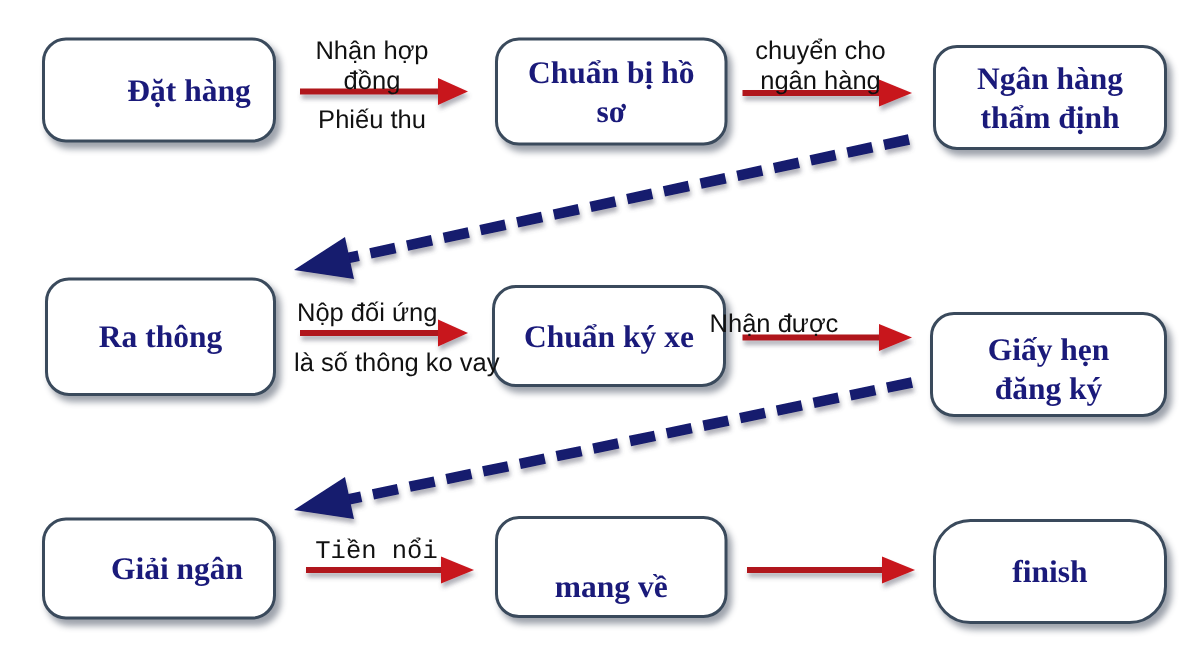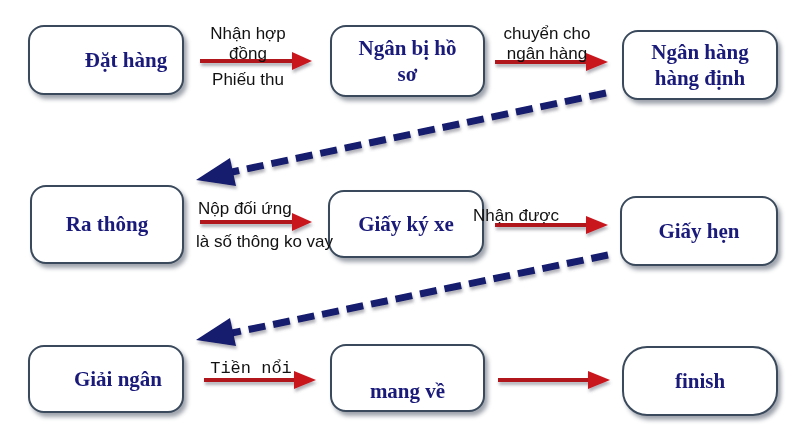--- a/index.html
+++ b/index.html
@@ -61,34 +61,34 @@
   <g filter="url(#sh)">
     <line x1="608" y1="255" x2="232" y2="333" stroke="#131a6e" stroke-width="7" stroke-dasharray="17,8"></line>
     <path d="M196,340 L230,318 L236,346 Z" fill="#131a6e"></path>
   </g>
 </svg>
 
 <div class="node" style="left:28px;top:25px;width:156px;height:70px;padding-left:48px;">
   <span>Đặt hàng</span>
 </div>
 <div class="node" style="left:330px;top:25px;width:155px;height:72px;">
-  <span><span>Ngân bị hồ</span><br><span>sơ</span></span>
+  <span><span>Chuẩn bị hồ</span><br><span>sơ</span></span>
 </div>
 <div class="node" style="left:622px;top:30px;width:156px;height:70px;">
-  <span><span>Ngân hàng</span><br><span>hàng định</span></span>
+  <span><span>Ngân hàng</span><br><span>thẩm định</span></span>
 </div>
 
 <div class="node" style="left:30px;top:185px;width:154px;height:79px;">
   <span><span>Ra thông</span><br></span>
 </div>
 <div class="node" style="left:328px;top:190px;width:156px;height:68px;">
-  <span>Giấy ký xe</span>
+  <span>Chuẩn ký xe</span>
 </div>
-<div class="node" style="left:620px;top:196px;width:158px;height:70px;">
-  <span><span>Giấy hẹn</span><br></span>
+<div class="node" style="left:620px;top:208px;width:158px;height:70px;align-items:flex-end;">
+  <span><span>Giấy hẹn</span><br><span>đăng ký</span></span>
 </div>
 
 <div class="node" style="left:28px;top:345px;width:156px;height:68px;padding-left:32px;">
   <span><span>Giải ngân</span><br></span>
 </div>
 <div class="node" style="left:330px;top:344px;width:155px;height:68px;">
   <span><br><span>mang về</span></span>
 </div>
 <div class="node" style="left:622px;top:346px;width:156px;height:70px;border-radius:25px;">
   <span>finish</span>

